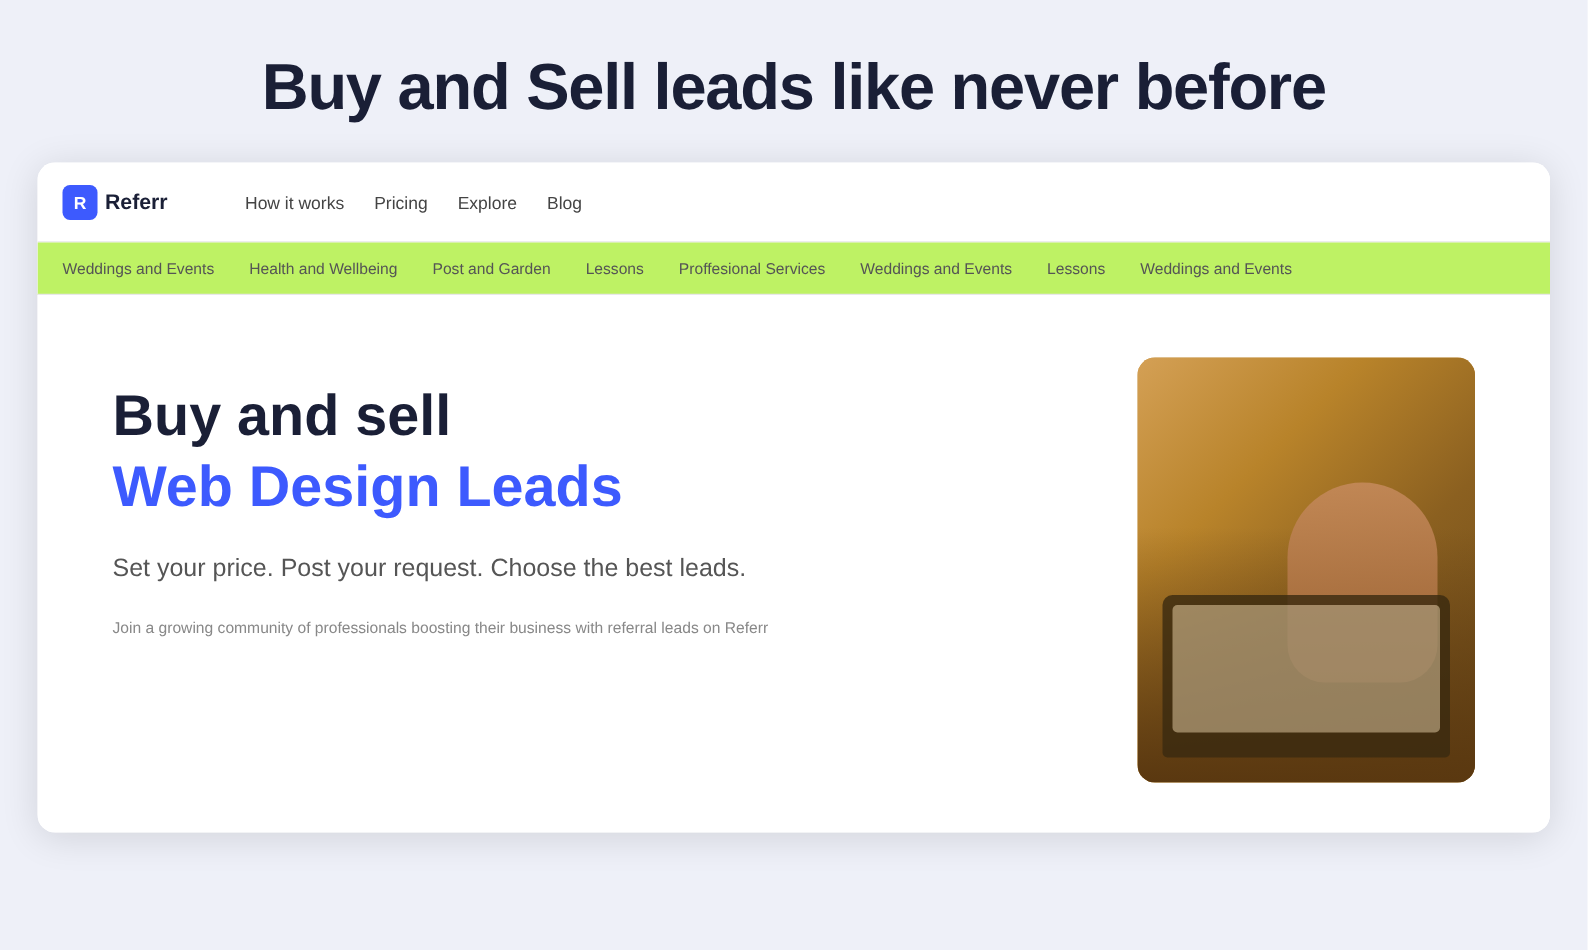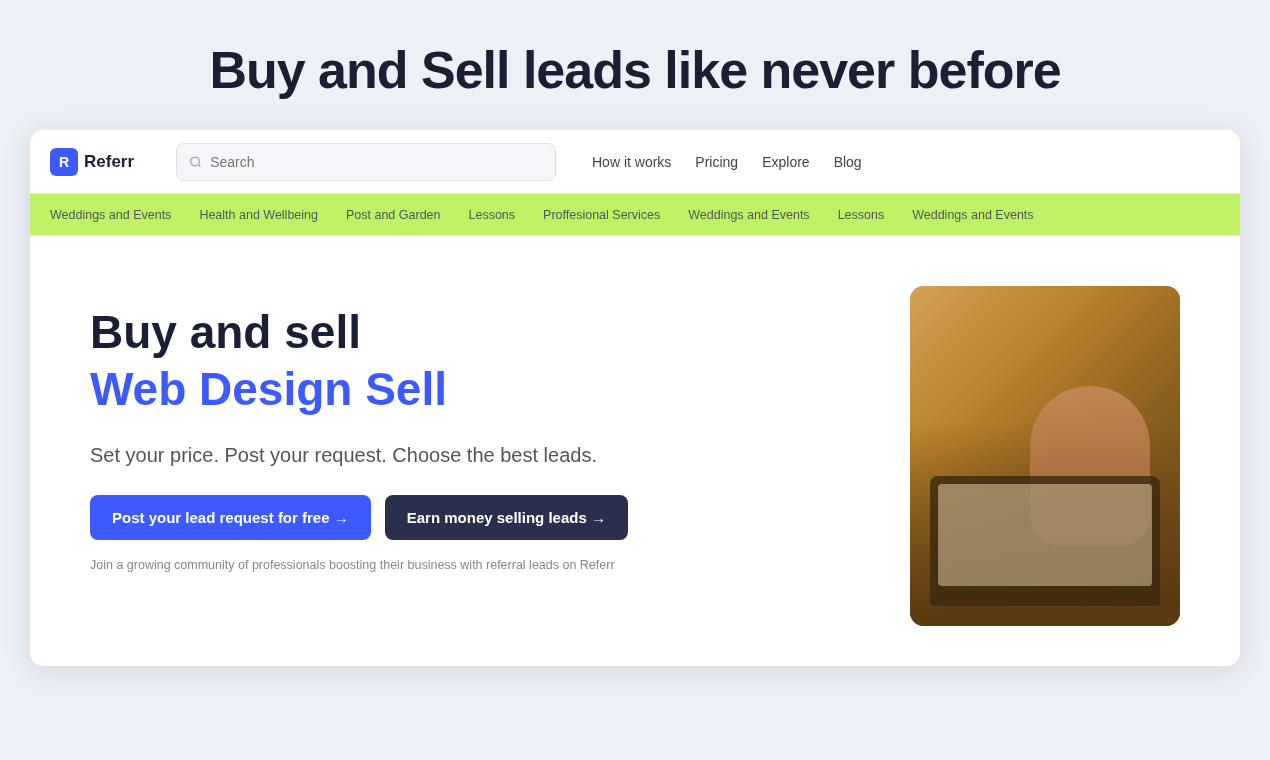--- a/index.html
+++ b/index.html
@@ -304,27 +304,20 @@
   <h1 class="page-heading">Buy and Sell leads like never before</h1>
 
   <div class="browser-card">
 
     <nav class="navbar">
       <div class="logo-area">
         <div class="logo-icon">R</div>
         <span class="logo-text">Referr</span>
       </div>
 
-      <div class="search-bar">
-        <svg class="search-icon-svg" width="14" height="14" viewBox="0 0 24 24" fill="none" stroke="#aaa" stroke-width="2.5">
-          <circle cx="11" cy="11" r="8"></circle>
-            <line x1="21" y1="21" x2="16.65" y2="16.65"></line>
-        </svg>
-        <input class="search-input" type="text" placeholder="Search" style="">
-      </div>
 
       <div class="nav-links">
         <a class="nav-link">How it works</a>
         <a class="nav-link">Pricing</a>
         <a class="nav-link">Explore</a>
         <a class="nav-link">Blog</a>
       </div>
 
     </nav>
 
@@ -336,29 +329,25 @@
       <span class="category-item">Proffesional Services</span>
       <span class="category-item">Weddings and Events</span>
       <span class="category-item">Lessons</span>
       <span class="category-item">Weddings and Events</span>
     </div>
 
     <div class="hero">
       <div class="hero-left">
         <div>
           <span class="hero-title-plain">Buy and sell</span>
-          <span class="hero-title-blue">Web Design Sell</span>
+          <span class="hero-title-blue">Web Design Leads</span>
         </div>
 
         <p class="hero-subtitle">Set your price. Post your request. Choose the best leads.</p>
 
-        <div class="hero-buttons">
-          <button class="btn-primary">Post your lead request for free  →</button>
-          <button class="btn-secondary">Earn money selling leads  →</button>
-        </div>
 
         <p class="hero-community">Join a growing community of professionals boosting their business with referral leads on Referr</p>
       </div>
 
       <div class="hero-right">
         <div class="photo-simulation">
           <div class="hand-area"></div>
           <div class="laptop-shape">
             <div class="laptop-screen"></div>
           </div>

